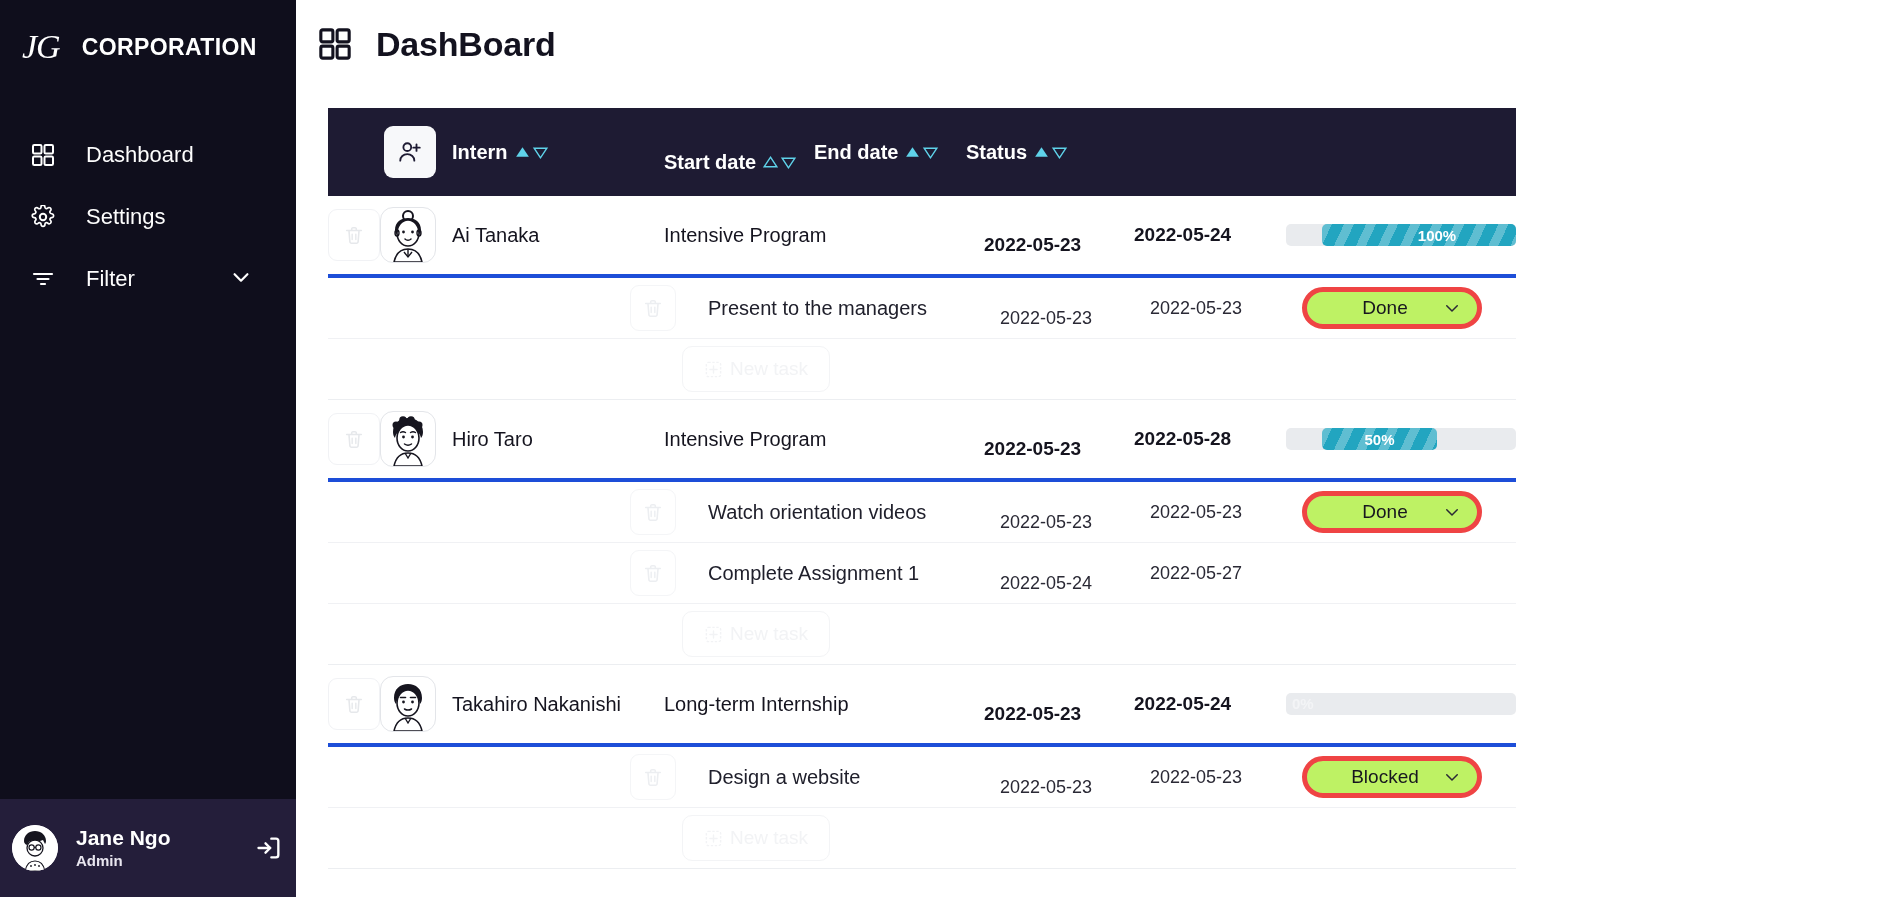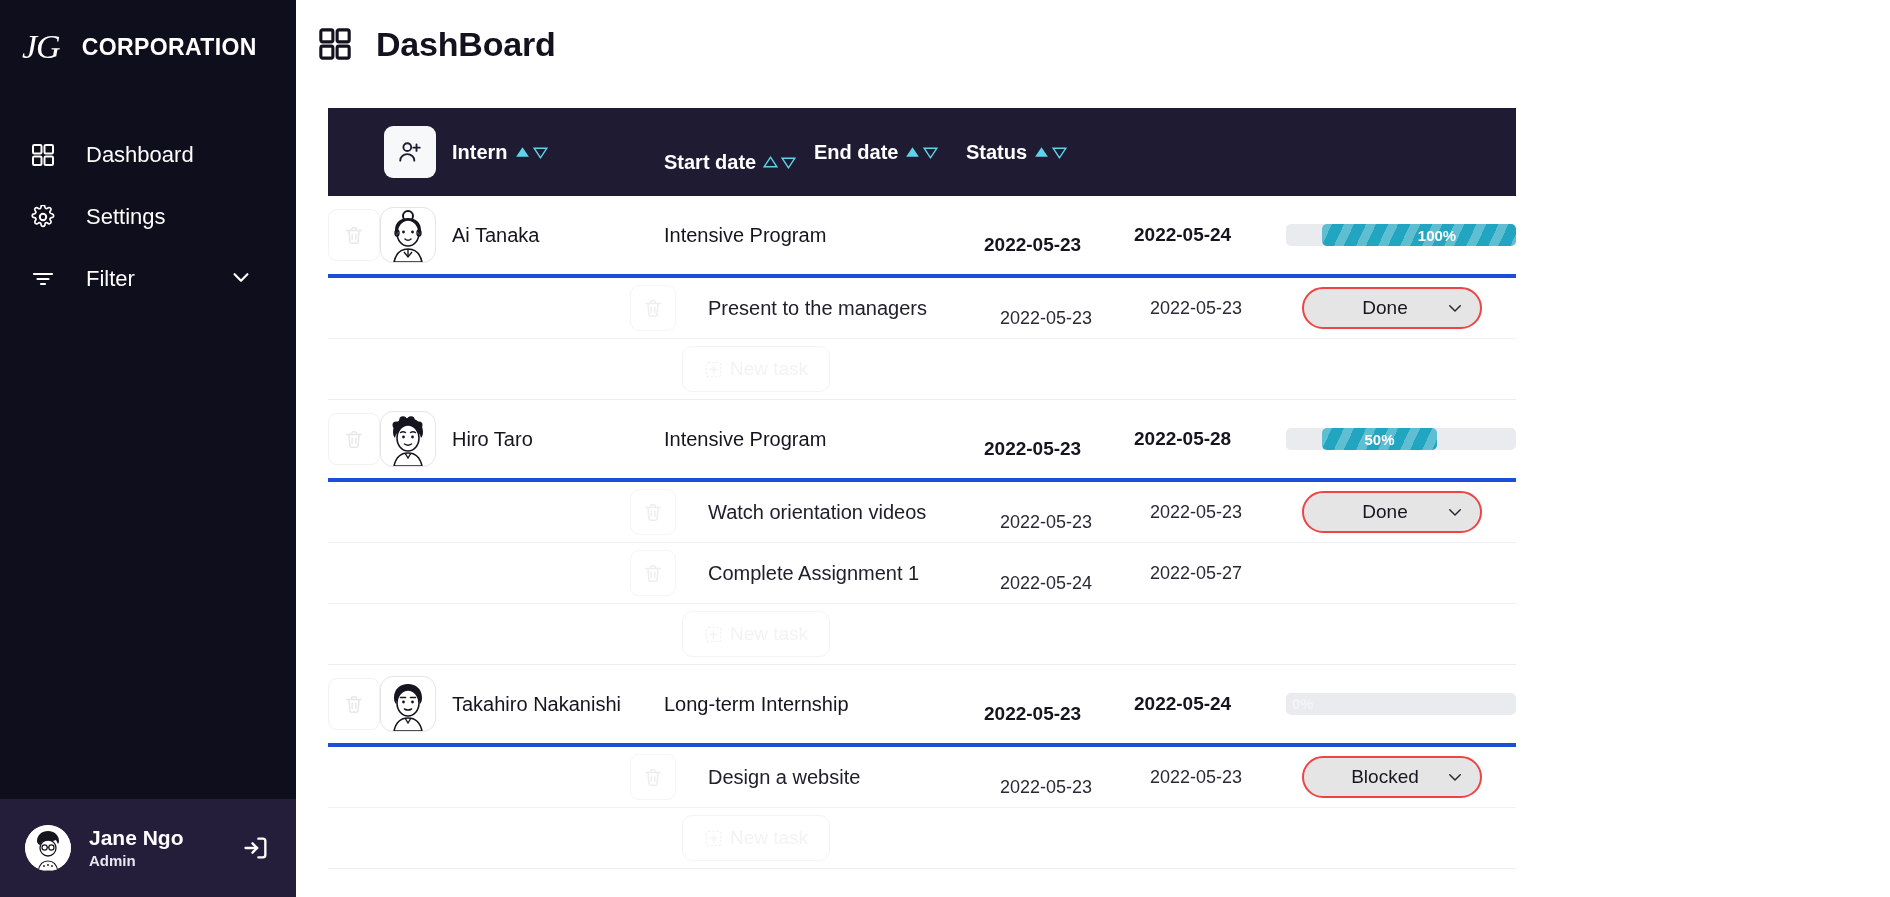--- a/index.html
+++ b/index.html
@@ -25,21 +25,21 @@
     display: flex; align-items: center; height: 62px;
     padding-left: 30px; gap: 30px; cursor: pointer; position: relative;
   }
   .nav-icon { width: 26px; height: 26px; display:flex; align-items:center; justify-content:center; flex:0 0 26px; }
   .nav-label { font-size: 22px; font-weight: 400; color: #fdfdfd; }
   .nav-chev { position: absolute; right: 44px; top: 50%; transform: translateY(-50%); }
 
   .sidebar-spacer { flex: 1 1 auto; }
   .profile {
     height: 98px; background: #241e3a; display:flex; align-items:center;
-    padding: 0 25px; gap: 18px; cursor: pointer;
+    padding: 0 12px; gap: 18px; cursor: pointer;
   }
   .avatar-circle {
     width: 46px; height: 46px; border-radius: 50%; background: #fff;
     display:flex; align-items:center; justify-content:center; overflow:hidden; flex:0 0 46px;
   }
   .profile-text { display:flex; flex-direction: column; justify-content:center; flex:1 1 auto; }
   .profile-name { font-size: 21px; font-weight: 700; color:#fff; line-height: 1.25; }
   .profile-role { font-size: 15px; font-weight: 700; color:#e8e6ef; line-height: 1.3; }
   .logout-btn { width: 30px; height: 30px; display:flex; align-items:center; justify-content:center; cursor:pointer; }
 
@@ -117,22 +117,22 @@
     background-image: repeating-linear-gradient(115deg,
       rgba(255,255,255,0.28) 0px, rgba(255,255,255,0.28) 9px,
       rgba(255,255,255,0) 9px, rgba(255,255,255,0) 20px);
     display:flex; align-items:center; justify-content:center;margin-left:36px;
   }
   .progress-label { font-size: 15px; font-weight: 700; color:#ffffff; }
   .progress-label.zero { color:#f3f4f6; position:absolute; left: 6px; top: 2px; }
 
   
   .status-select {
-    width: 180px; height: 42px; border-radius: 24px; border: 2px solid #ef4444;
-    background:#e5e5e5; display:flex; align-items:center; justify-content:space-between;
+    width: 180px; height: 42px; border-radius: 24px; border: 5px solid #ef4444;
+    background:#bef264; display:flex; align-items:center; justify-content:space-between;
     padding: 0 16px 0 20px; cursor:pointer;
   }
   .status-text { flex:1 1 auto; text-align:center; font-size: 19px; color:#17161f; }
 </style>
 </head>
 <body>
 
 <div class="app">
 
   <aside class="sidebar">

